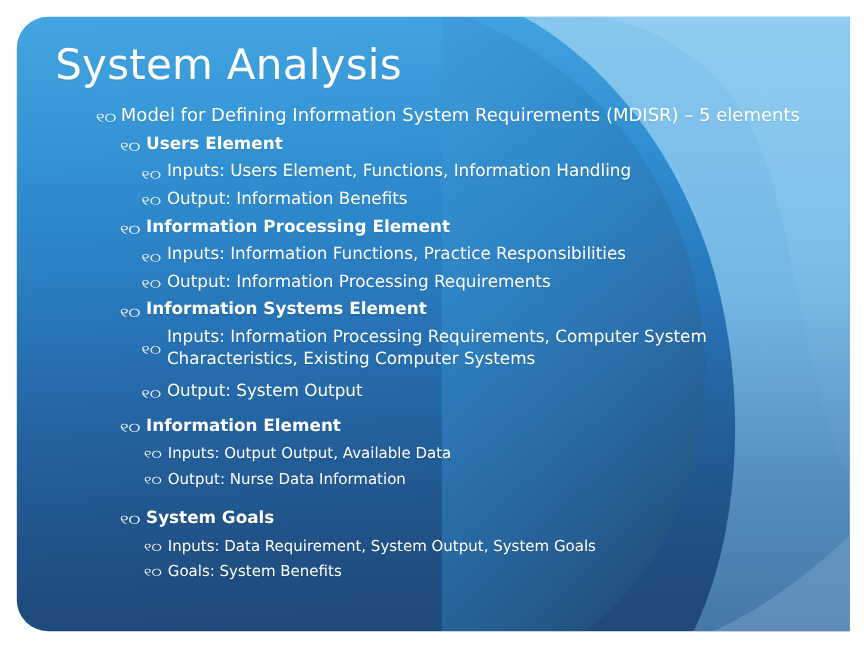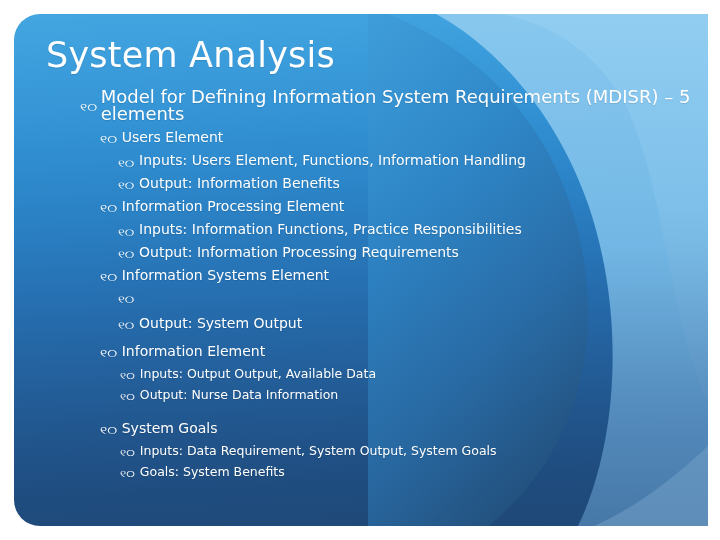--- a/index.html
+++ b/index.html
@@ -103,29 +103,29 @@
     flex: 1 1 auto;
     color: #ffffff;
   }
 
   
   .lvl1 {
     margin-left: 66px;
     margin-bottom: 6px;
   }
   .lvl1 .bullet-glyph { font-size: 11px; margin-right: 7px; padding-top: 4px; }
-  .lvl1 .bullet-text  { font-size: 18px; line-height: 17px; }
+  .lvl1 .bullet-text  { font-size: 15px; line-height: 17px; }
 
   
   .lvl2 {
     margin-left: 86px;
     margin-bottom: 6px;
   }
   .lvl2 .bullet-glyph { font-size: 11px; margin-right: 8px; padding-top: 4px; }
-  .lvl2 .bullet-text  { font-size: 14px; line-height: 18px; }
+  .lvl2 .bullet-text  { font-size: 14px; line-height: 18px; font-weight: bold; }
 
   
   .lvl3 {
     margin-left: 104px;
     margin-bottom: 5px;
   }
   .lvl3 .bullet-glyph { font-size: 10.5px; margin-right: 8px; padding-top: 4px; }
   .lvl3 .bullet-text  { font-size: 14px; line-height: 17.5px; }
 
   
@@ -223,20 +223,21 @@
         <span class="bullet-text">Output: Information Processing Requirements</span>
       </div>
 
       <div class="bullet-row lvl2">
         <span class="bullet-glyph">୧୦</span>
         <span class="bullet-text">Information Systems Element</span>
       </div>
 
       <div class="bullet-row lvl3">
         <span class="bullet-glyph">୧୦</span>
+        <span class="bullet-text wrap-width">Inputs: Information Processing Requirements, Computer System Characteristics, Existing Computer Systems</span>
       </div>
 
       <div class="gap-sm"></div>
 
       <div class="bullet-row lvl3">
         <span class="bullet-glyph">୧୦</span>
         <span class="bullet-text">Output: System Output</span>
       </div>
 
       <div class="gap-sm"></div>

